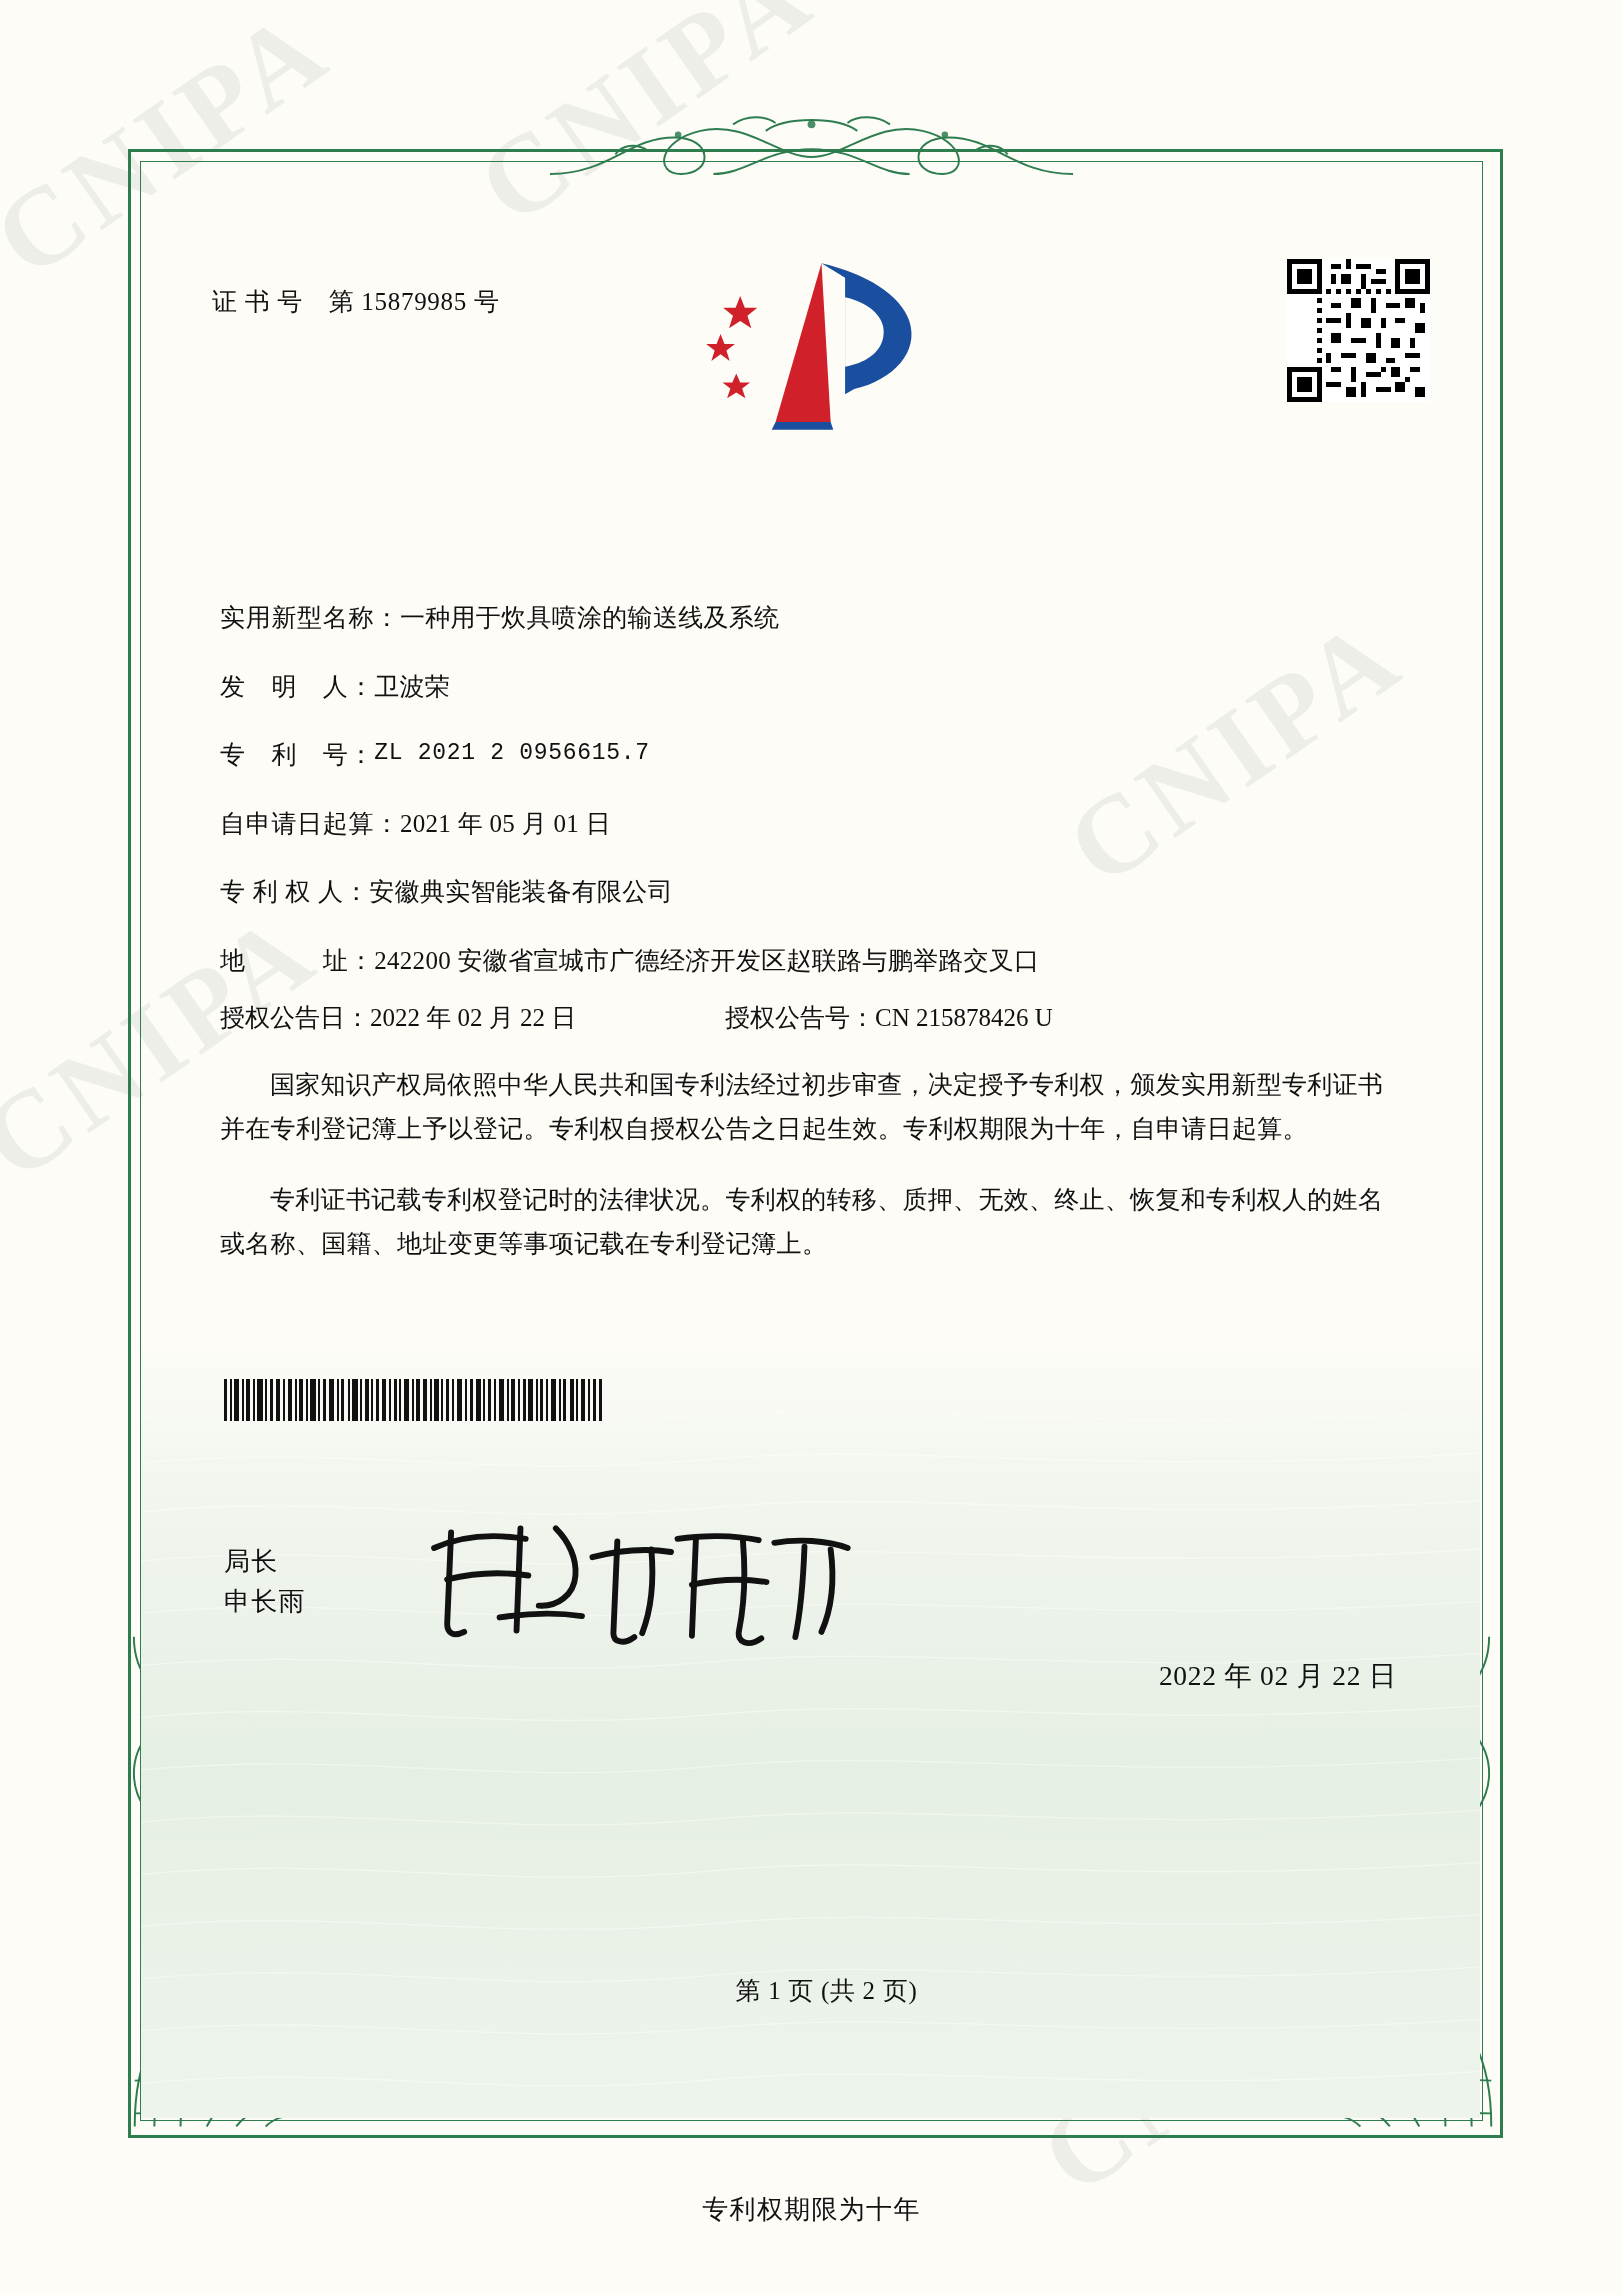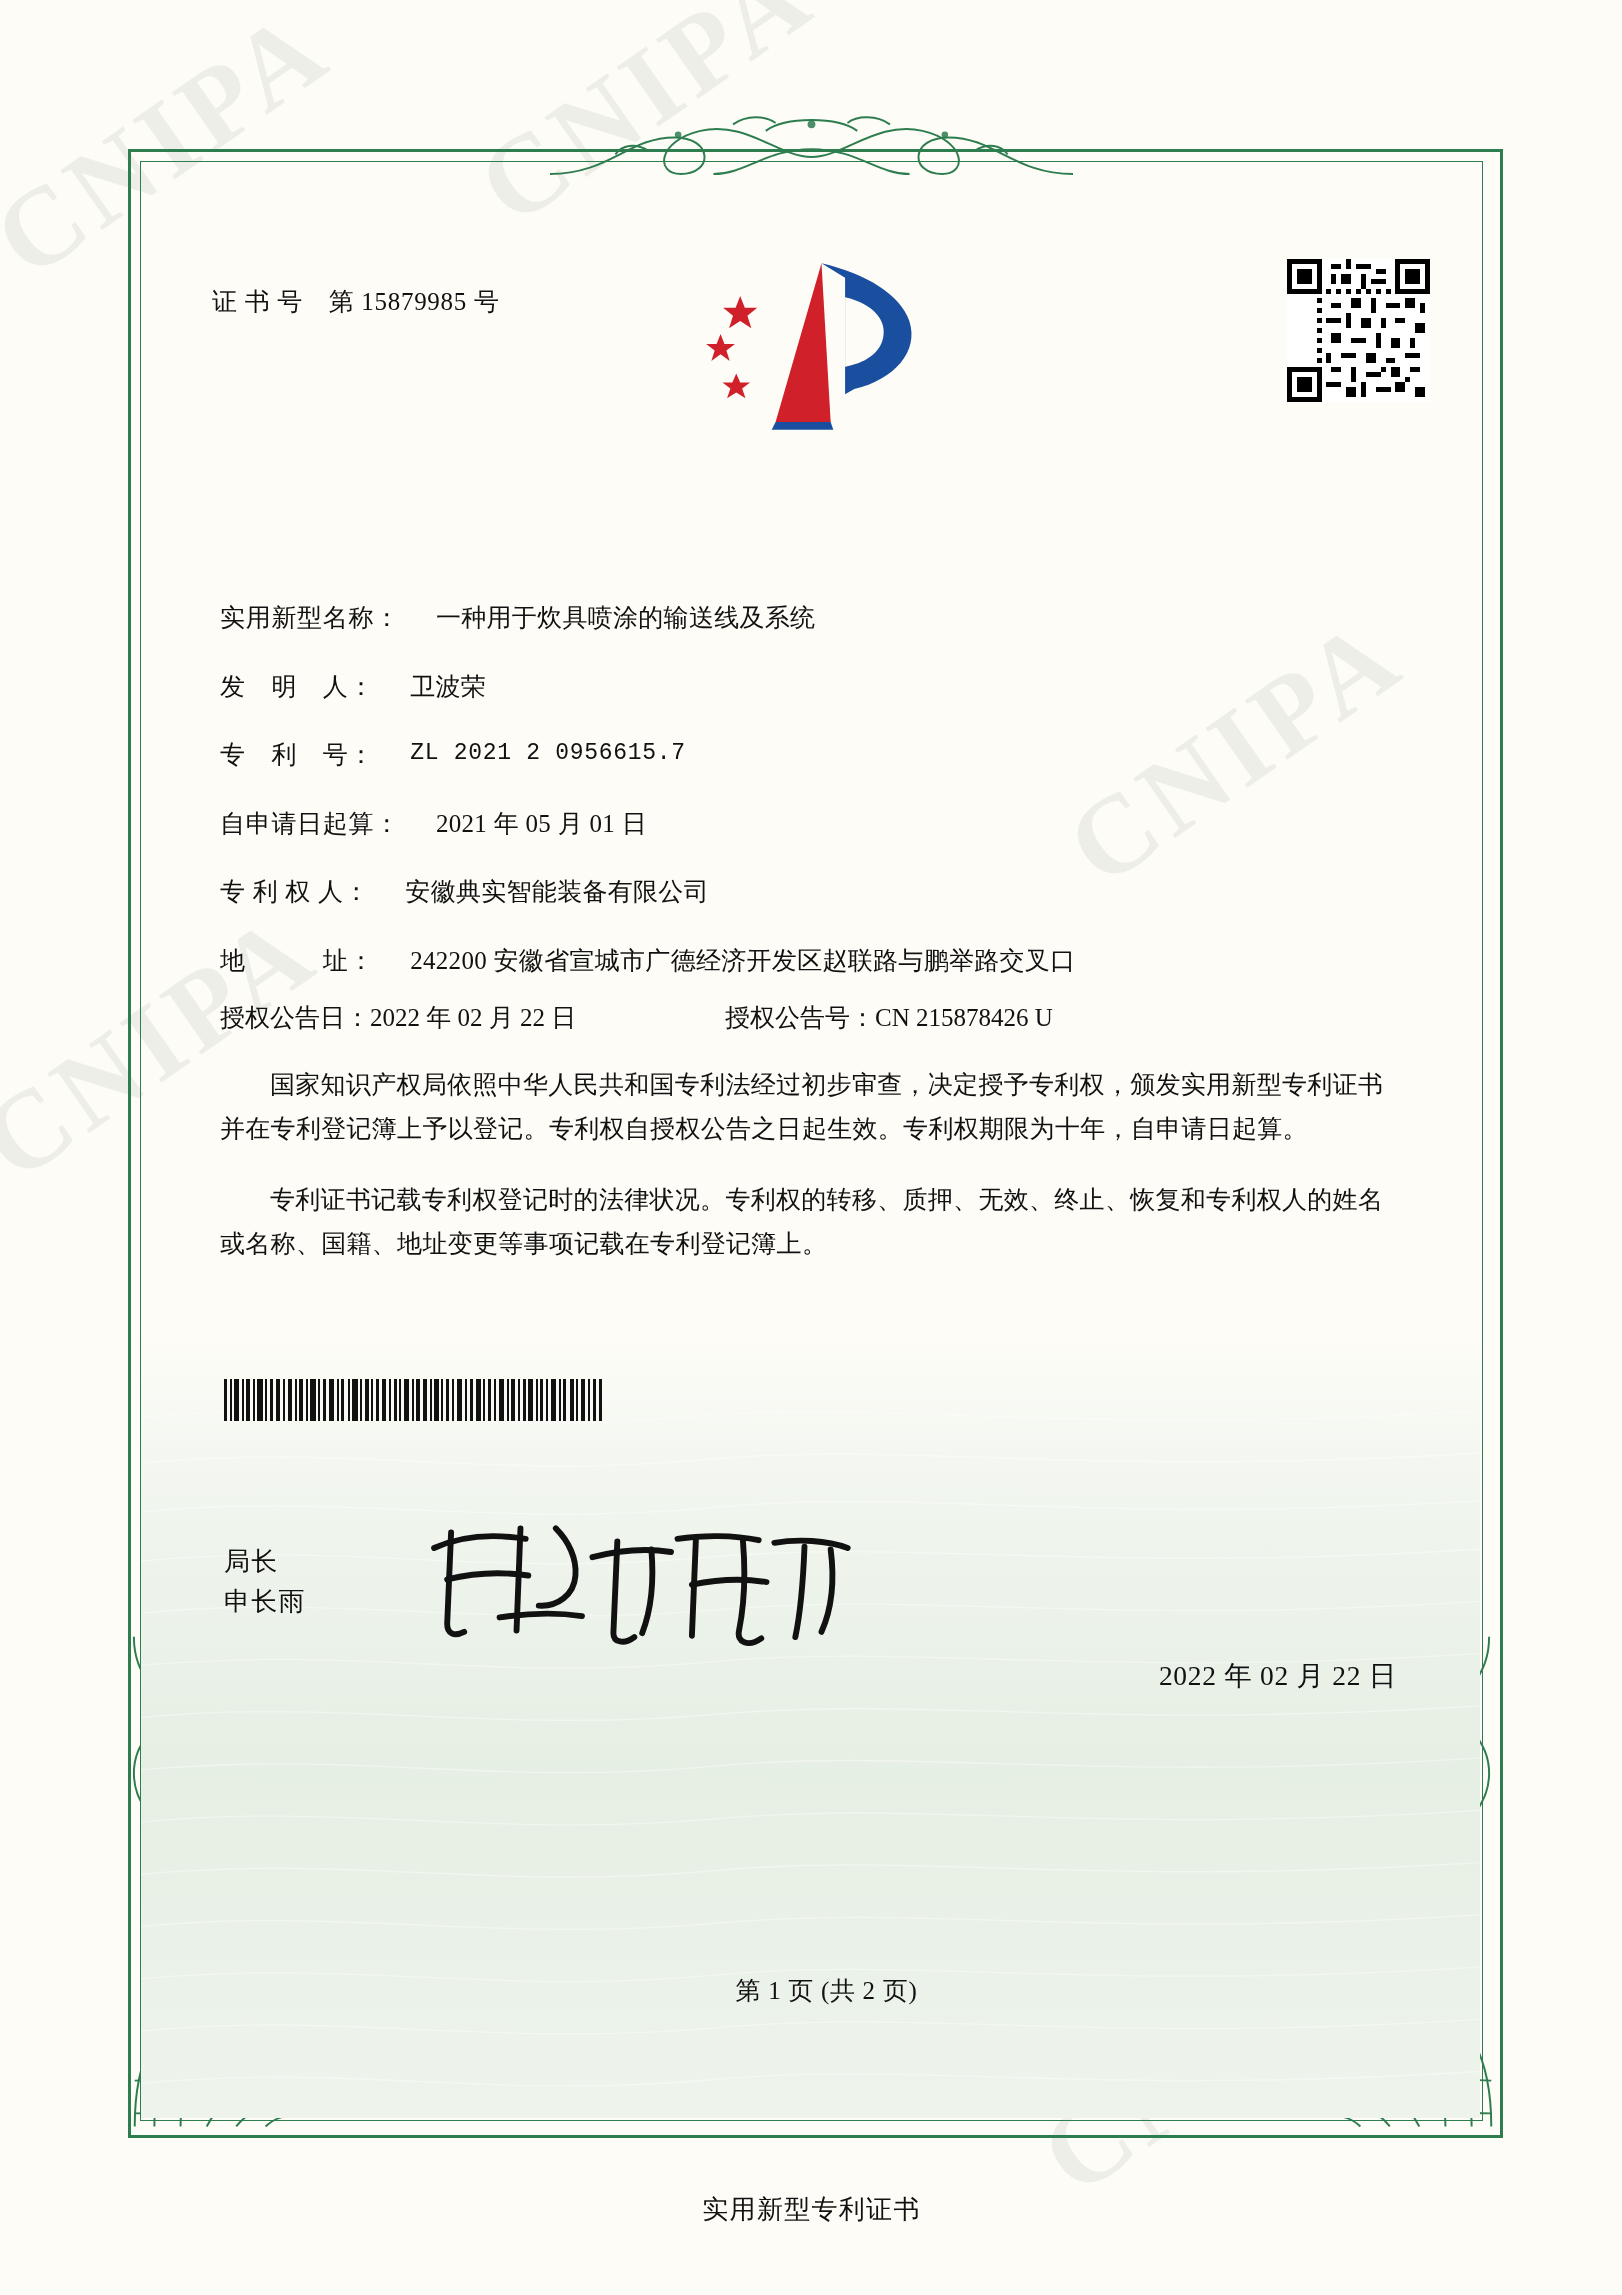--- a/index.html
+++ b/index.html
@@ -111,21 +111,20 @@
     top: 438px;
     width: 1178px;
     font-size: 25px;
     color: #111;
   }
   .field {
     display: flex;
     align-items: flex-start;
     margin-bottom: 31px;
     line-height: 1.5;
-    gap: 36px;
   }
   .field .lbl {
     flex: 0 0 auto;
     white-space: pre;
     letter-spacing: 0.7px;
   }
   .field .val {
     flex: 1 1 auto;
     letter-spacing: 0.3px;
   }
@@ -586,16 +585,16 @@
           <path d="M626,72 C632,118 628,162 612,198"></path>
         </g>
       </svg>
     </div>
 
     <div class="issue-date">2022 年 02 月 22 日</div>
 
     <div class="pagenum">第 1 页 (共 2 页)</div>
   </div>
 
-  <div class="footnote">实用新型专利证书</div>
+  <div class="footnote">专利权期限为十年</div>
 
 </div>
 
 
 </body></html>

